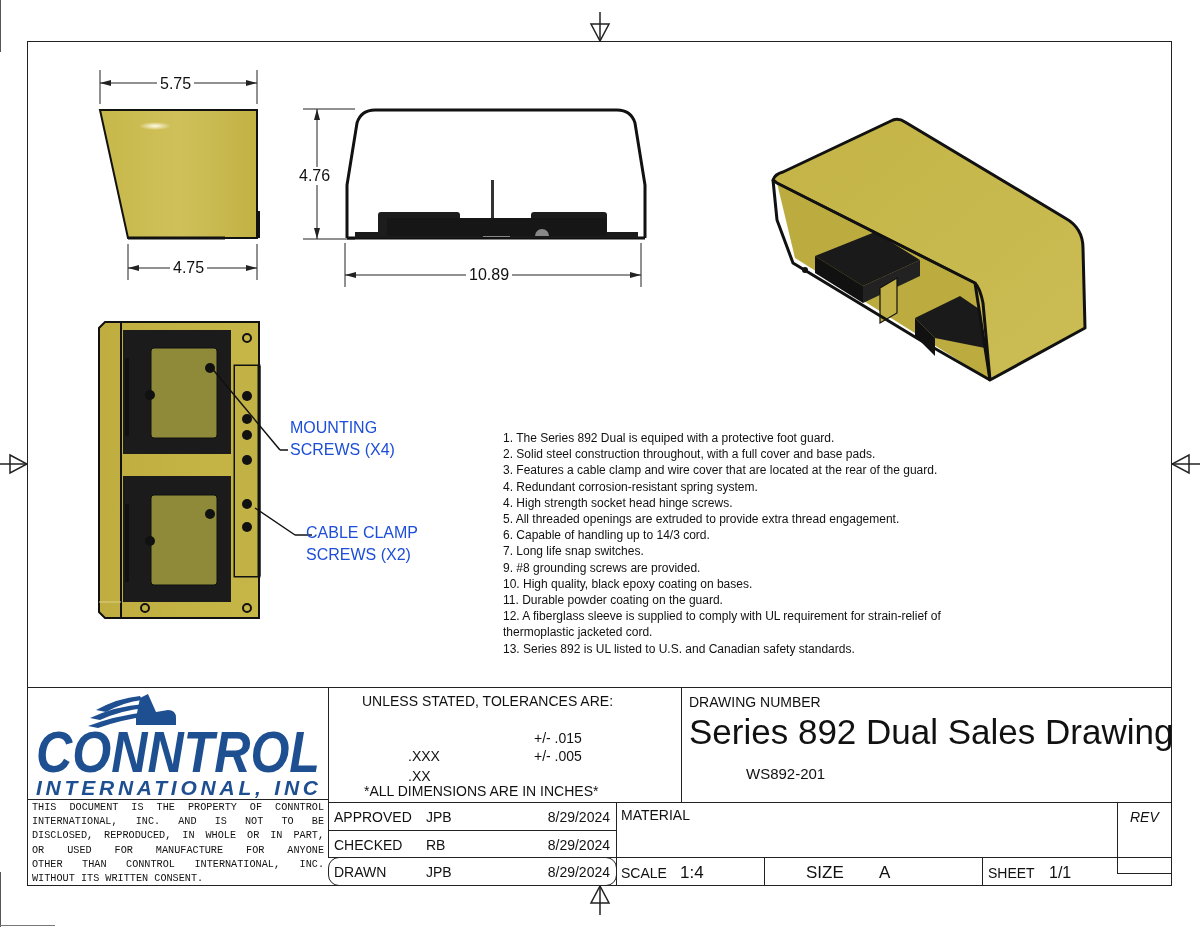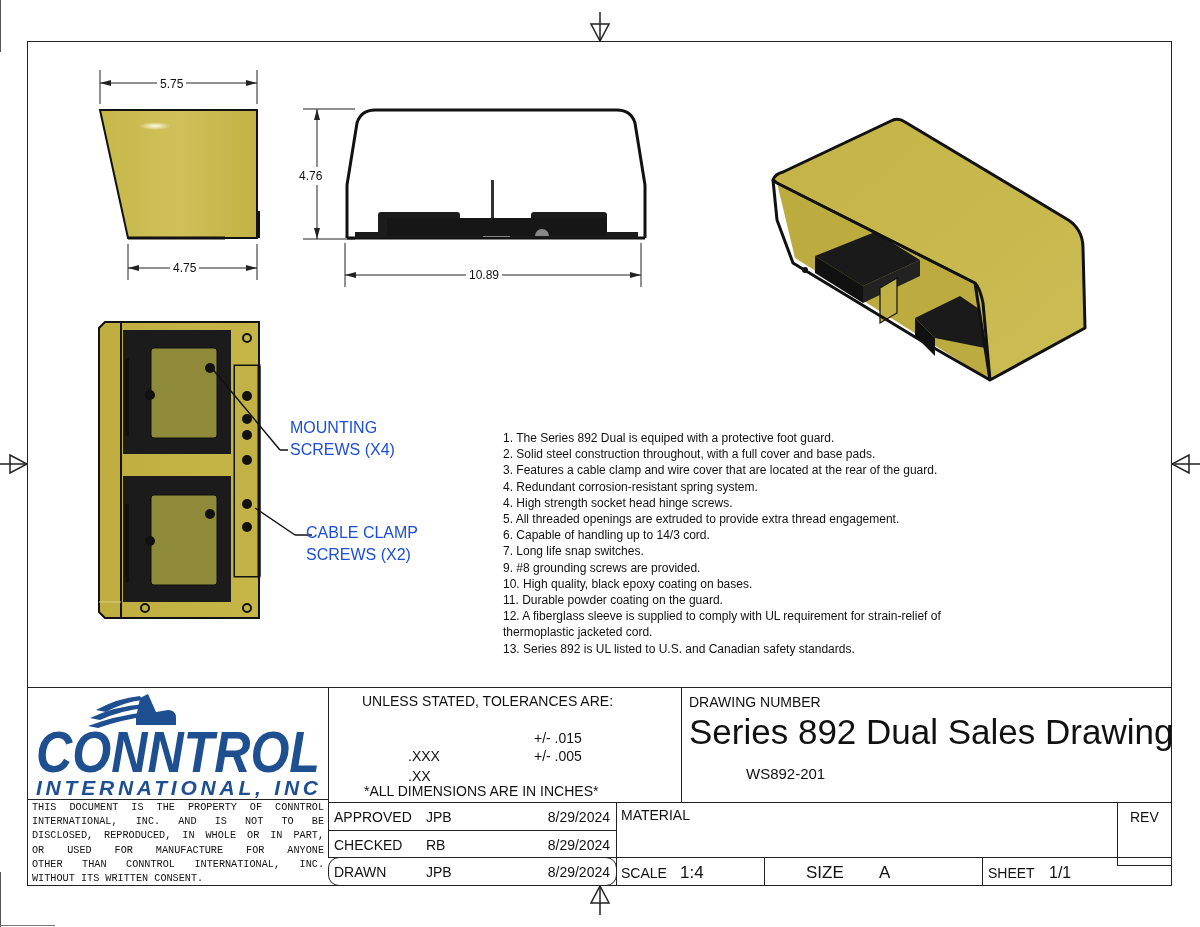--- a/index.html
+++ b/index.html
@@ -5,21 +5,21 @@
   html, body { margin:0; padding:0; background:#ffffff; }
   body { width:1200px; height:927px; position:relative; overflow:hidden;
          font-family:"Liberation Sans", sans-serif; color:#111; }
   .abs { position:absolute; }
   .frame { position:absolute; left:27px; top:41px; width:1145px; height:845px;
            border:1.5px solid #222; box-sizing:border-box; }
   .edge-line-left { position:absolute; left:0; top:0; width:1px; height:52px; background:#555; }
   .edge-line-left2 { position:absolute; left:0; top:872px; width:1px; height:55px; background:#555; }
   .edge-bottom-l { position:absolute; left:0; top:925px; width:55px; height:1px; background:#777; }
   .marker { position:absolute; }
-  .dim { position:absolute; font-size:12px; color:#111; background:#fff; padding:0 3px; line-height:18px; }
+  .dim { position:absolute; font-size:16px; color:#111; background:#fff; padding:0 3px; line-height:18px; }
   .callout { position:absolute; font-size:16px; line-height:22px; color:#1d4ed8; }
   .notes { position:absolute; left:503px; top:430px; font-size:12px; line-height:16.2px; color:#111; }
   .notes div { white-space:nowrap; }
   
   .tb { position:absolute; left:27px; top:687px; width:1145px; height:199px; }
   .cell { position:absolute; box-sizing:border-box; border:1.2px solid #222; }
   .prop-text { position:absolute; left:5px; top:114px; width:292px; font-size:10.2px; line-height:14.2px;
                text-align:justify; text-align-last:justify; color:#111;font-family:Liberation Mono, monospace; }
   .prop-text div { text-align:justify; text-align-last:justify; }
   .prop-text div.last { text-align-last:left; }
@@ -263,21 +263,21 @@
     <span class="abs" style="left:5px;top:6px;font-size:14px;">DRAWN</span>
     <span class="abs" style="left:97px;top:6px;font-size:14px;">JPB</span>
     <span class="abs" style="right:6px;top:6px;font-size:14px;">8/29/2024</span>
   </div>
 
   <div class="cell" style="left:589px;top:115px;width:502px;height:56px;">
     <span class="abs" style="left:4px;top:4px;font-size:14px;text-align:right;">MATERIAL</span>
     <span class="abs" style="left:4px;top:24px;font-size:14px;"></span>
   </div>
 
-  <div class="cell" style="left:1090px;top:115px;width:55px;height:64px;">
+  <div class="cell" style="left:1090px;top:115px;width:55px;height:72px;font-style:italic;">
     <span class="abs" style="left:12px;top:6px;font-size:14px;">REV</span>
     <span class="abs" style="left:12px;top:26px;font-size:14px;"></span>
   </div>
 
   <div class="cell" style="left:589px;top:170px;width:149px;height:29px;">
     <span class="abs" style="left:4px;top:7px;font-size:14px;">SCALE</span>
     <span class="abs" style="left:63px;top:5px;font-size:17px;">1:4</span>
   </div>
   <div class="cell" style="left:737px;top:170px;width:219px;height:29px;">
     <span class="abs" style="left:41px;top:5px;font-size:17px;">SIZE</span>

